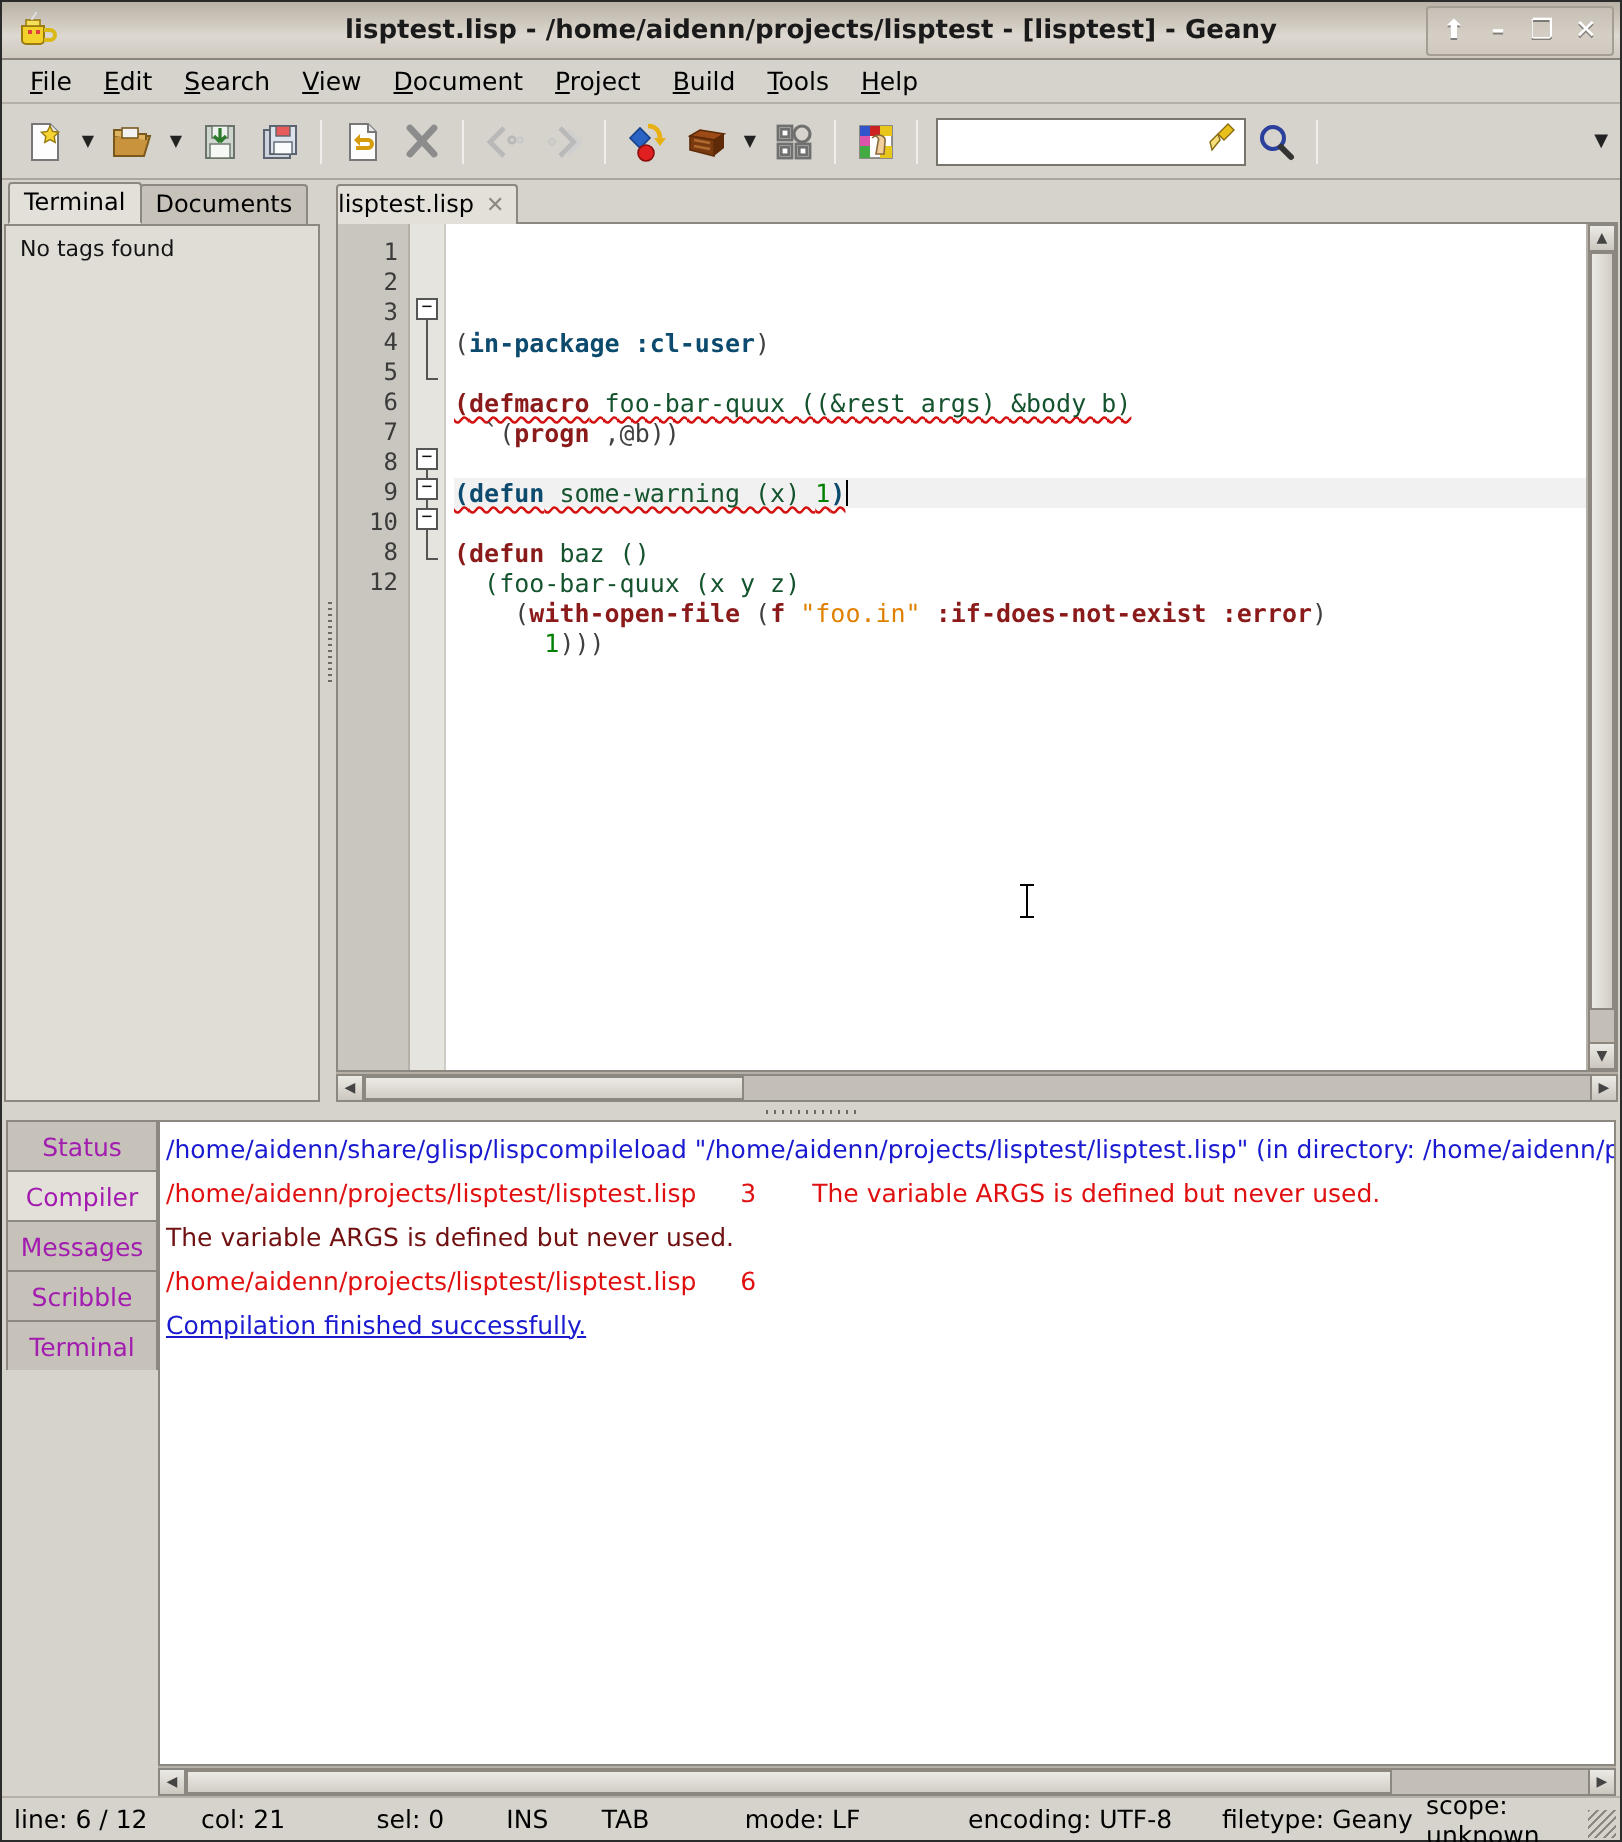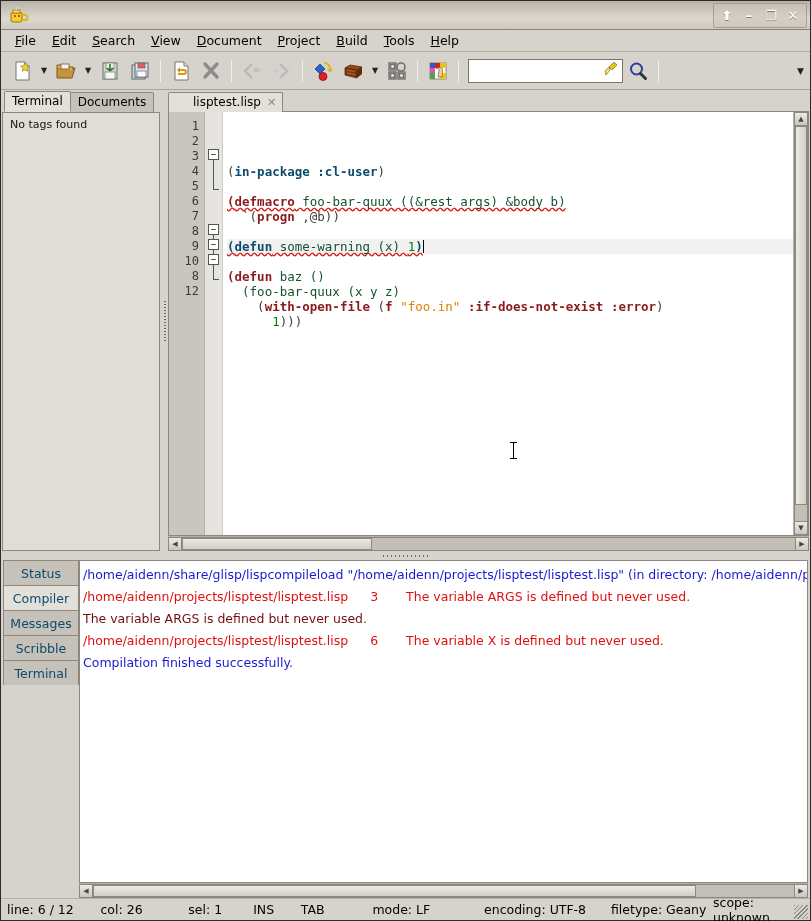--- a/index.html
+++ b/index.html
@@ -79,21 +79,21 @@
   
   .vsplit { width:6px; flex:0 0 6px; background:#d6d3cc; position:relative; }
   .vsplit .grip { position:absolute; top:50%; left:2px; transform:translateY(-50%);
                   width:2px; height:40px;
                   background-image: repeating-linear-gradient(to bottom,#6d6a64 0,#6d6a64 1px,transparent 1px,transparent 3px); }
 
   
   .editor-wrap { flex:1 1 auto; display:flex; flex-direction:column; min-width:0; }
   .ed-tabs { height:22px; flex:0 0 22px; display:flex; align-items:flex-end;
              border-bottom:1px solid #8d887f; }
-  .ed-tab { font-size:12px; padding:2px 6px 3px 24px; border:1px solid #8d887f; border-bottom:none;
+  .ed-tab { font-size:12px; padding:2px 6px 3px 0; border:1px solid #8d887f; border-bottom:none;
             background:#e3e0da; display:flex; align-items:center; gap:6px;
             border-radius:2px 2px 0 0; position:relative; z-index:2; margin-bottom:-1px;justify-content:space-between; }
   .ed-tab .close { color:#8c8880; font-size:11px; }
   .ed-area { flex:1 1 auto; display:flex; min-height:0; border:1px solid #8d887f; border-top:none;
              background:#fff; }
   .gutter { flex:0 0 36px; background:#c9c6bf; color:#3b3b3b; text-align:right;
             font-family:"DejaVu Sans Mono", monospace; font-size:12px; line-height:15px;
             padding:7px 5px 0 0; user-select:none; border-right:1px solid #b5b1a9; }
   .foldcol { flex:0 0 18px; background:#e6e4df; position:relative; padding-top:7px;
              border-right:1px solid #cfccc5; }
@@ -142,21 +142,21 @@
   .hsplit { height:9px; flex:0 0 9px; display:flex; align-items:center; justify-content:center;
             background:#d6d3cc; }
   .hsplit .grip { width:46px; height:2px;
       background-image: repeating-linear-gradient(to right,#6d6a64 0,#6d6a64 1px,transparent 1px,transparent 4px); }
 
   
   .msgpanel { flex:0 0 338px; display:flex; min-height:0; padding:0 2px; }
   .msg-tabs { width:76px; flex:0 0 76px; display:flex; flex-direction:column; }
   .msg-tab { height:25px; flex:0 0 25px; display:flex; align-items:center; justify-content:center;
              font-size:12.5px; border:1px solid #8d887f; border-bottom:none; background:#c6c2ba;
-             color:#0c4a6e;text-align:right; }
+             color:#a21caf;text-align:right; }
   .msg-tab:last-of-type { border-bottom:1px solid #8d887f; }
   .msg-tab.active { background:#e3e0da; }
   .msg-tabs-fill { flex:1 1 auto; }
   .msg-body-wrap { flex:1 1 auto; display:flex; flex-direction:column; min-width:0; }
   .msg-body { flex:1 1 auto; background:#fff; border:1px solid #8d887f; overflow:hidden;
               padding:2px 0 0 3px; min-height:0; }
   .msg-row { height:22px; white-space:nowrap; font-size:12.5px;
              font-family:"DejaVu Sans", sans-serif; display:flex; align-items:center; }
   .msg-row .c1 { }
   .msg-row .c2 { margin-left:22px; }
@@ -179,20 +179,21 @@
     <div class="title-icon">
       <svg width="22" height="20" viewBox="0 0 22 20">
         <path d="M4 8h11v7a2 2 0 0 1-2 2H6a2 2 0 0 1-2-2z" fill="#f2d22a" stroke="#9a7b10" stroke-width="1"></path>
         <path d="M15 10h3a2 2 0 0 1 0 5h-3" fill="none" stroke="#d8b918" stroke-width="2"></path>
         <rect x="6" y="5" width="7" height="3" fill="#f6e05a" stroke="#9a7b10" stroke-width="0.8"></rect>
         <path d="M9 5c0-2 2-2 2-4" fill="none" stroke="#dedede" stroke-width="1"></path>
         <rect x="7" y="10" width="2" height="2" fill="#e04040"></rect>
         <rect x="11" y="10" width="2" height="2" fill="#e04040"></rect>
       </svg>
     </div>
+    <div class="title-text">lisptest.lisp - /home/aidenn/projects/lisptest - [lisptest] - Geany</div>
     <div class="title-btns">
       <div class="tbtn">⬆</div>
       <div class="tbtn">–</div>
       <div class="tbtn">❐</div>
       <div class="tbtn">✕</div>
     </div>
   </div>
 
   <div class="menubar" id="menubar">
       <div class="menuitem"><u>F</u>ile</div>
@@ -444,40 +445,39 @@
             <span class="c1">/home/aidenn/projects/lisptest/lisptest.lisp</span>
             <span class="c2">3</span>
             <span class="c3">The variable ARGS is defined but never used.</span>
           </div>
           <div class="msg-row" style="color: rgb(112, 16, 16);">
             <span class="c1">The variable ARGS is defined but never used.</span>
           </div>
           <div class="msg-row" style="color: rgb(224, 16, 16);">
             <span class="c1">/home/aidenn/projects/lisptest/lisptest.lisp</span>
             <span class="c2">6</span>
-            <span class="c3">The variable X is defined but never used.</span>
-          </div>
-          <div class="msg-row" style="color: rgb(26, 26, 208);">
+          </div>
+          <div class="msg-row" style="color: rgb(26, 26, 208); text-decoration: underline;">
             <span class="c1">Compilation finished successfully.</span>
           </div>
         </div>
       <div class="hscroll">
         <div class="hsb-btn">◀</div>
         <div class="hsb-track">
           <div class="hsb-thumb" style="left:0; width:86%"></div>
         </div>
         <div class="hsb-btn">▶</div>
       </div>
     </div>
   </div>
 
   <div class="statusbar">
     <span class="st" style="width:98px">line: 6 / 12</span>
-    <span class="st" style="width:92px">col: 26</span>
-    <span class="st" style="width:68px">sel: 1</span>
+    <span class="st" style="width:92px">col: 21</span>
+    <span class="st" style="width:68px">sel: 0</span>
     <span class="st" style="width:50px">INS</span>
     <span class="st" style="width:75px">TAB</span>
     <span class="st" style="width:117px">mode: LF</span>
     <span class="st" style="width:133px">encoding: UTF-8</span>
     <span class="st" style="width:107px">filetype: Geany</span>
     <span class="st">scope: unknown</span>
     <div class="grip-corner"></div>
   </div>
 
 </div>

